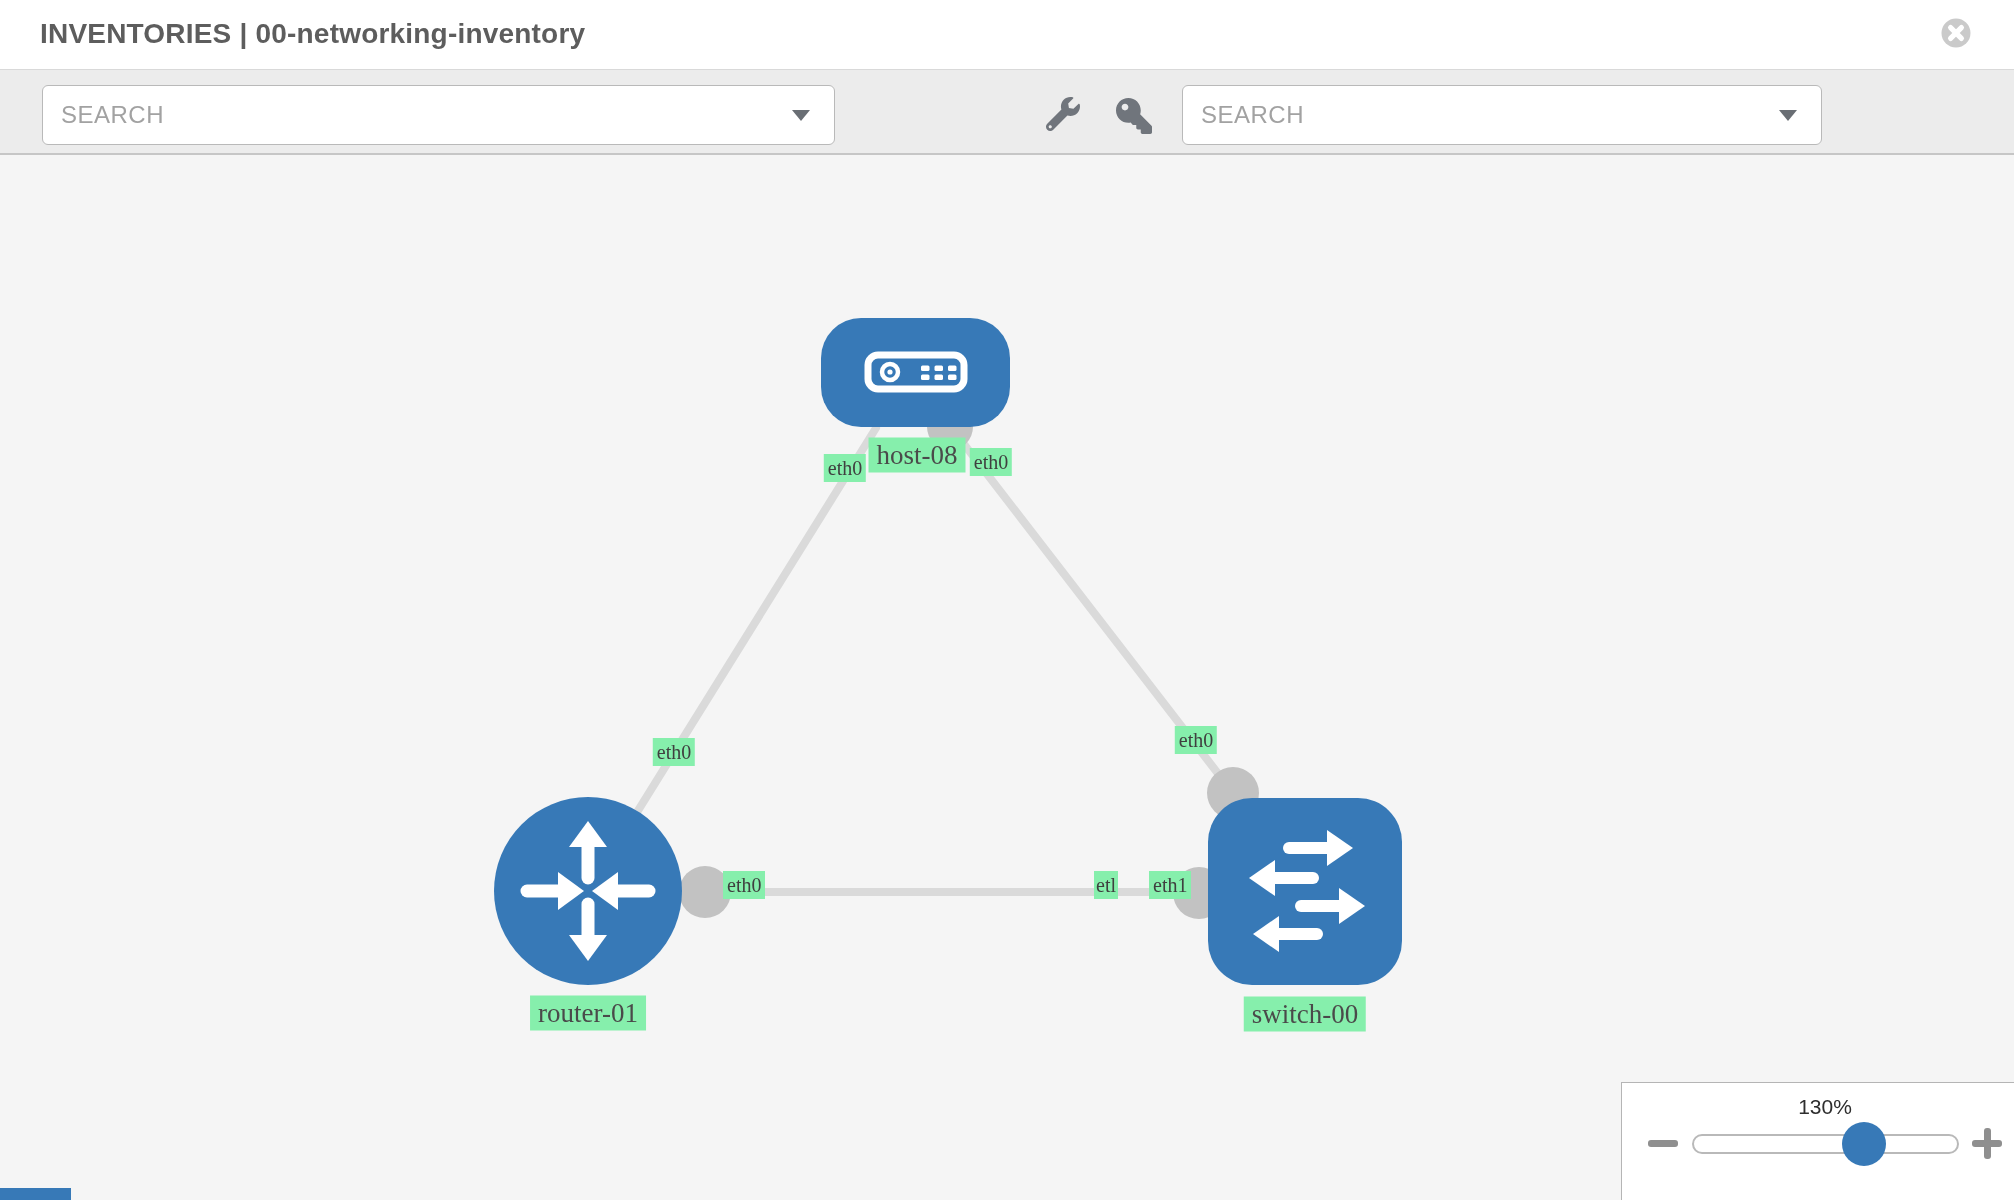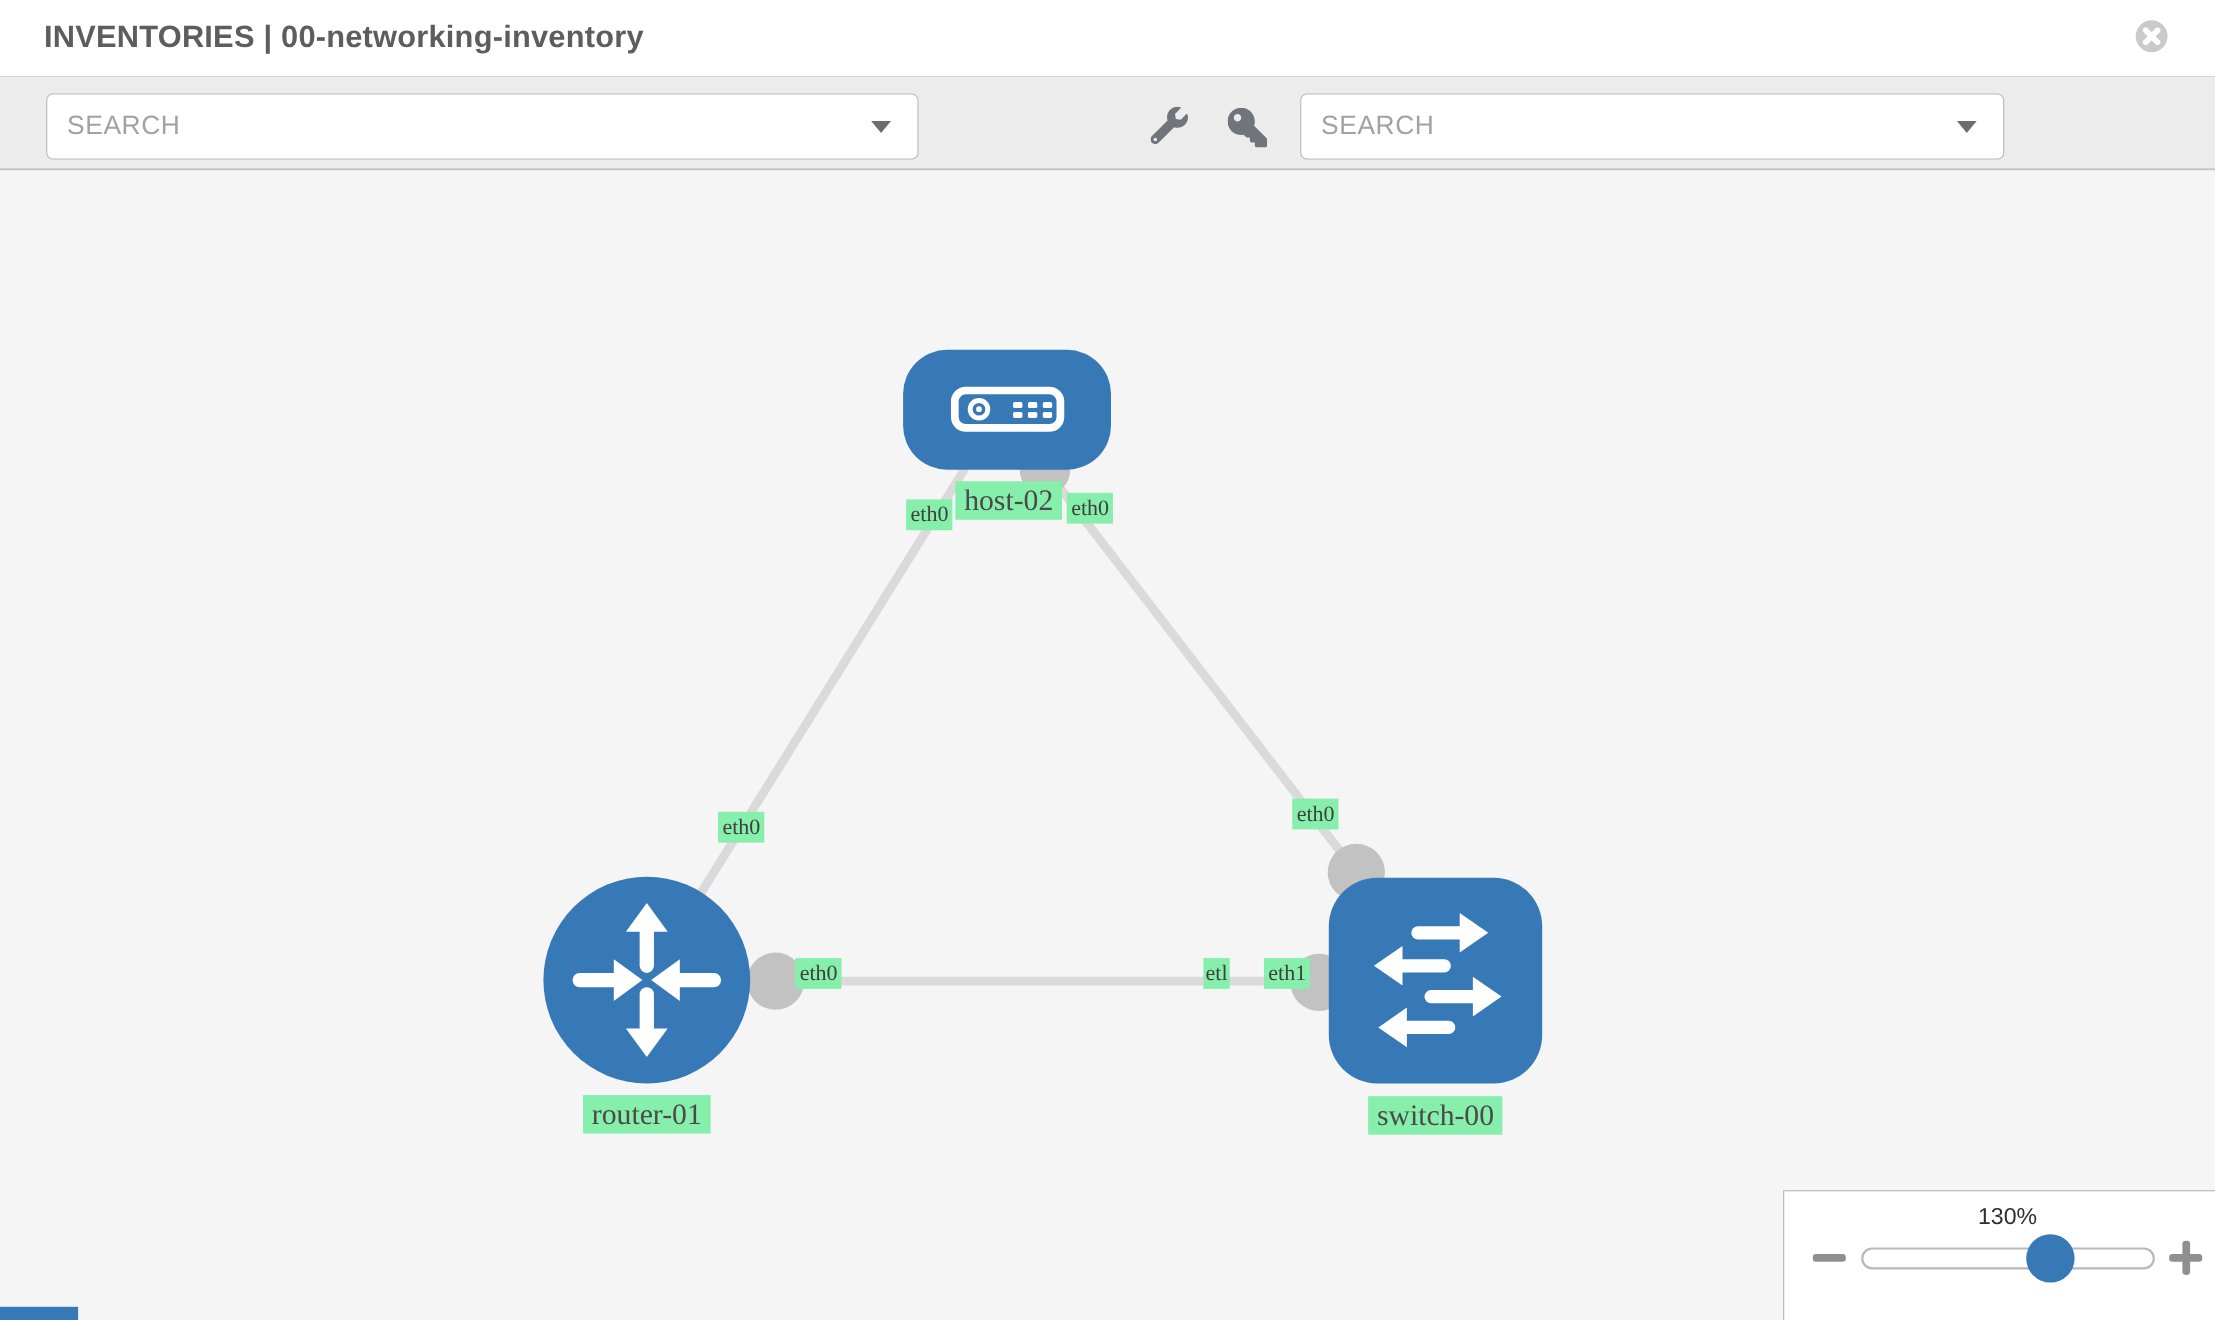--- a/index.html
+++ b/index.html
@@ -146,21 +146,21 @@
           <line x1="1313" y1="723" x2="1271" y2="723"></line>
           <polygon points="1249,723 1275,705 1275,741" stroke="none"></polygon>
           <line x1="1301" y1="751" x2="1343" y2="751"></line>
           <polygon points="1365,751 1339,733 1339,769" stroke="none"></polygon>
           <line x1="1317" y1="779" x2="1275" y2="779"></line>
           <polygon points="1253,779 1279,761 1279,797" stroke="none"></polygon>
         </g>
       </g>
     </svg>
 
-    <div class="chip node-label center" style="left:917px;  top:300px;">host-02</div>
+    <div class="chip node-label center" style="left:917px;  top:300px;">host-08</div>
     <div class="chip node-label center" style="left:588px;  top:858px;">router-01</div>
     <div class="chip node-label center" style="left:1305px; top:859px;text-align:center;">switch-00</div>
 
     <div class="chip center" style="left:845px;  top:313px;">eth0</div>
     <div class="chip center" style="left:991px;  top:307px;">eth0</div>
     <div class="chip center" style="left:674px;  top:597px;">eth0</div>
     <div class="chip center" style="left:1196px; top:585px;">eth0</div>
     <div class="chip" style="left:723px; top:716px;">eth0</div>
     <div class="chip under" style="left:1094px; top:716px; padding:2px 2px;">etl</div>
     <div class="chip over" style="left:1112px; top:716px;margin-left:37px;">eth1</div>

